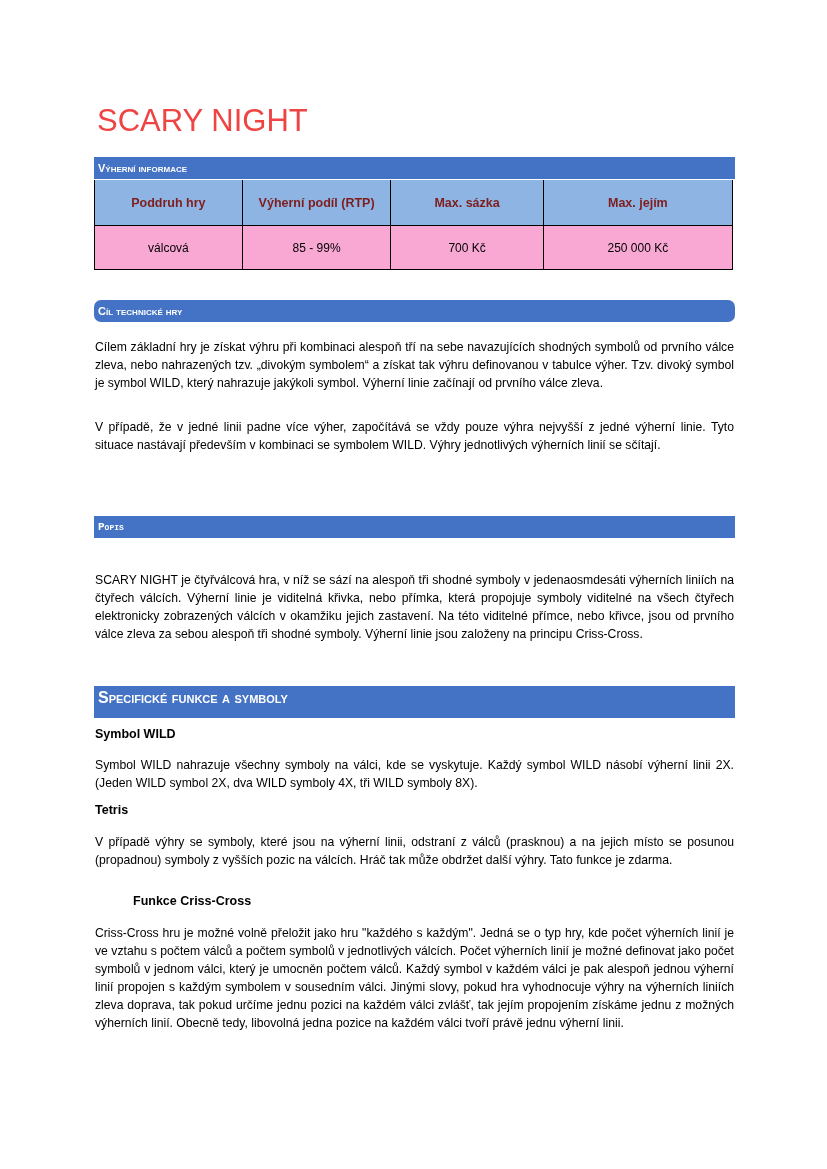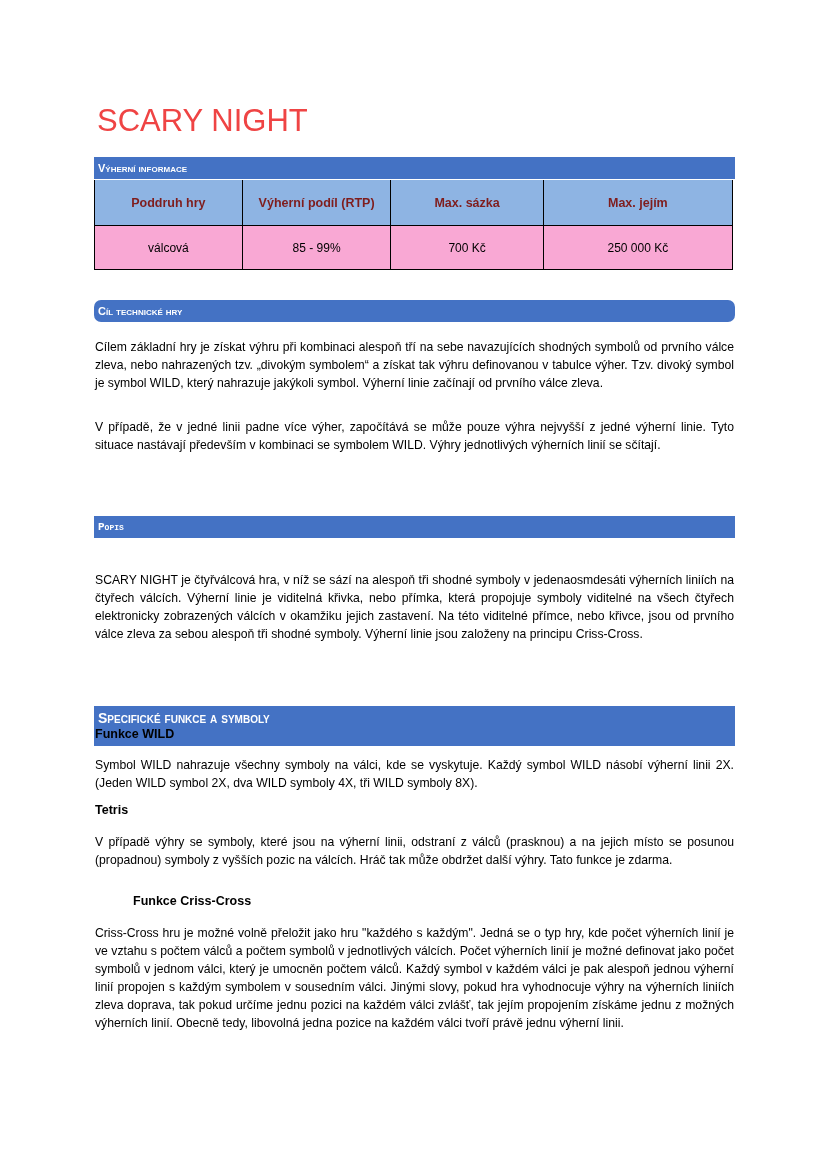--- a/index.html
+++ b/index.html
@@ -1,19 +1,19 @@
 <!DOCTYPE html>
 <html><head>
 <meta charset="utf-8">
 <style>
   html, body { margin: 0; padding: 0; background: #ffffff; }
   body { width: 827px; height: 1169px; position: relative; font-family: "Liberation Sans", sans-serif; color: #000; }
   .title { position: absolute; left: 97px; top: 103px; font-family: "Liberation Sans", sans-serif; font-size: 31px; color: #ef4444; letter-spacing: 0px; font-weight: normal; }
   .bar { position: absolute; left: 94px; width: 641px; height: 22px; background: #4472c4; color: #fff; font-weight: bold; font-size: 11px; line-height: 22px; padding-left: 4px; box-sizing: border-box; font-variant: small-caps; }
-  .bar.big { font-size: 14px; height: 40px; line-height: 24px; margin-top: 20px; }
+  .bar.big { font-size: 16px; height: 32px; line-height: 24px; }
   table.info { position: absolute; left: 94px; top: 180px; width: 639px; border-collapse: collapse; font-size: 12px; }
   table.info th { background: #8eb4e3; color: #7f1d1d; font-weight: bold; height: 43px; border: 1px solid #000; border-top: none; font-size: 12.5px; margin-left: 20px; }
   table.info td { background: #f9a8d4; height: 41px; border: 1px solid #000; text-align: center; font-size: 12px; }
   .para { position: absolute; left: 95px; width: 639px; font-size: 12.2px; line-height: 18px; text-align: justify; }
   .sub { position: absolute; left: 95px; font-weight: bold; font-size: 12.5px; }
 </style>
 </head>
 <body>
 
 <div class="title">SCARY NIGHT</div>
@@ -31,27 +31,27 @@
     <td>válcová</td>
     <td>85 - 99%</td>
     <td>700 Kč</td>
     <td>250 000 Kč</td>
   </tr>
 </tbody>
   </table>
 
 <div class="bar" style="top:300px;border-radius:7px;">Cíl technické hry</div>
 <div class="para" style="top:338px;">Cílem základní hry je získat výhru při kombinaci alespoň tří na sebe navazujících shodných symbolů od prvního válce zleva, nebo nahrazených tzv. „divokým symbolem“ a získat tak výhru definovanou v tabulce výher. Tzv. divoký symbol je symbol WILD, který nahrazuje jakýkoli symbol. Výherní linie začínají od prvního válce zleva.</div>
-<div class="para" style="top:418px;">V případě, že v jedné linii padne více výher, započítává se může pouze výhra nejvyšší z jedné výherní linie. Tyto situace nastávají především v kombinaci se symbolem WILD. Výhry jednotlivých výherních linií se sčítají.</div>
+<div class="para" style="top:418px;">V případě, že v jedné linii padne více výher, započítává se vždy pouze výhra nejvyšší z jedné výherní linie. Tyto situace nastávají především v kombinaci se symbolem WILD. Výhry jednotlivých výherních linií se sčítají.</div>
 
 <div class="bar" style="top:516px;font-family:Liberation Mono, monospace;">Popis</div>
 <div class="para" style="top:571px;">SCARY NIGHT je čtyřválcová hra, v níž se sází na alespoň tři shodné symboly v jedenaosmdesáti výherních liniích na čtyřech válcích. Výherní linie je viditelná křivka, nebo přímka, která propojuje symboly viditelné na všech čtyřech elektronicky zobrazených válcích v okamžiku jejich zastavení. Na této viditelné přímce, nebo křivce, jsou od prvního válce zleva za sebou alespoň tři shodné symboly. Výherní linie jsou založeny na principu Criss-Cross.</div>
 
 <div class="bar big" style="top:686px;">Specifické funkce a symboly</div>
 
-<div class="sub" style="top:727px;">Funkce WILD</div>
+<div class="sub" style="top:727px;">Symbol WILD</div>
 <div class="para" style="top:756px;">Symbol WILD nahrazuje všechny symboly na válci, kde se vyskytuje. Každý symbol WILD násobí výherní linii 2X. (Jeden WILD symbol 2X, dva WILD symboly 4X, tři WILD symboly 8X).</div>
 
 <div class="sub" style="top:803px;text-align:right;">Tetris</div>
 <div class="para" style="top:833px;">V případě výhry se symboly, které jsou na výherní linii, odstraní z válců (prasknou) a na jejich místo se posunou (propadnou) symboly z vyšších pozic na válcích. Hráč tak může obdržet další výhry. Tato funkce je zdarma.</div>
 
 <div class="sub" style="top:894px;margin-left:38px;">Funkce Criss-Cross</div>
 <div class="para" style="top:924px;">Criss-Cross hru je možné volně přeložit jako hru "každého s každým". Jedná se o typ hry, kde počet výherních linií je ve vztahu s počtem válců a počtem symbolů v jednotlivých válcích. Počet výherních linií je možné definovat jako počet symbolů v jednom válci, který je umocněn počtem válců. Každý symbol v každém válci je pak alespoň jednou výherní linií propojen s každým symbolem v sousedním válci. Jinými slovy, pokud hra vyhodnocuje výhry na výherních liniích zleva doprava, tak pokud určíme jednu pozici na každém válci zvlášť, tak jejím propojením získáme jednu z možných výherních linií. Obecně tedy, libovolná jedna pozice na každém válci tvoří právě jednu výherní linii.</div>
 
 </body></html>

